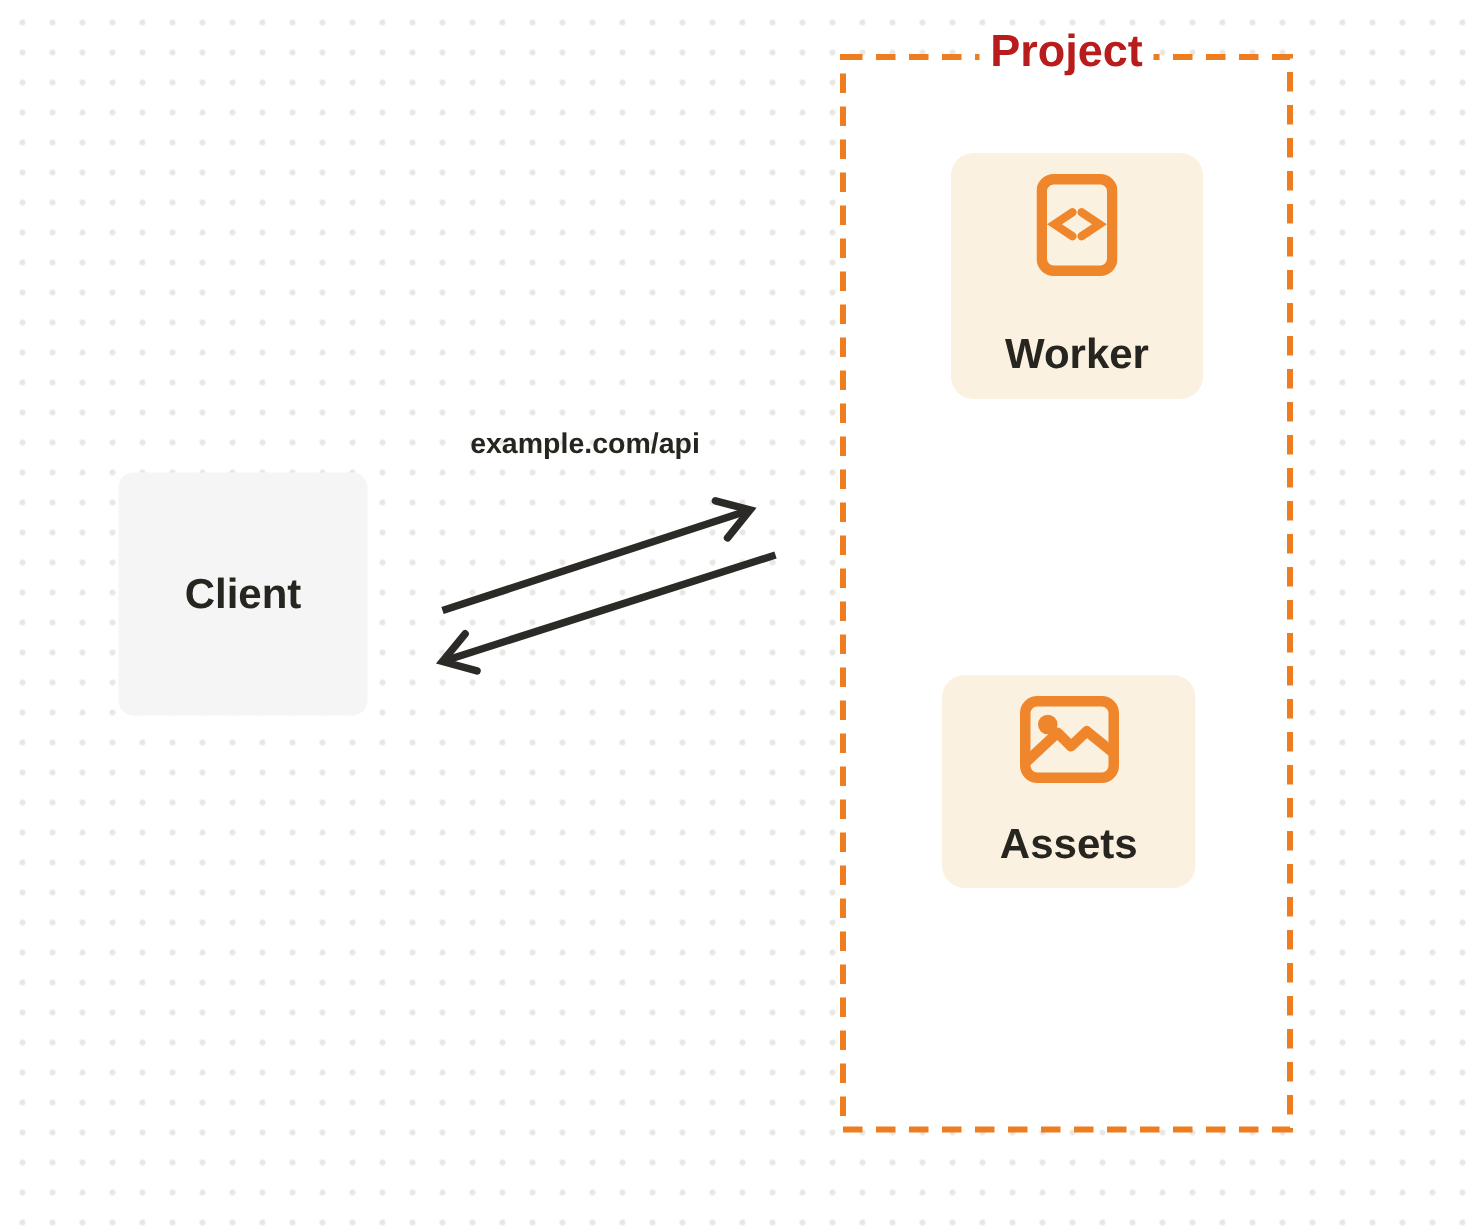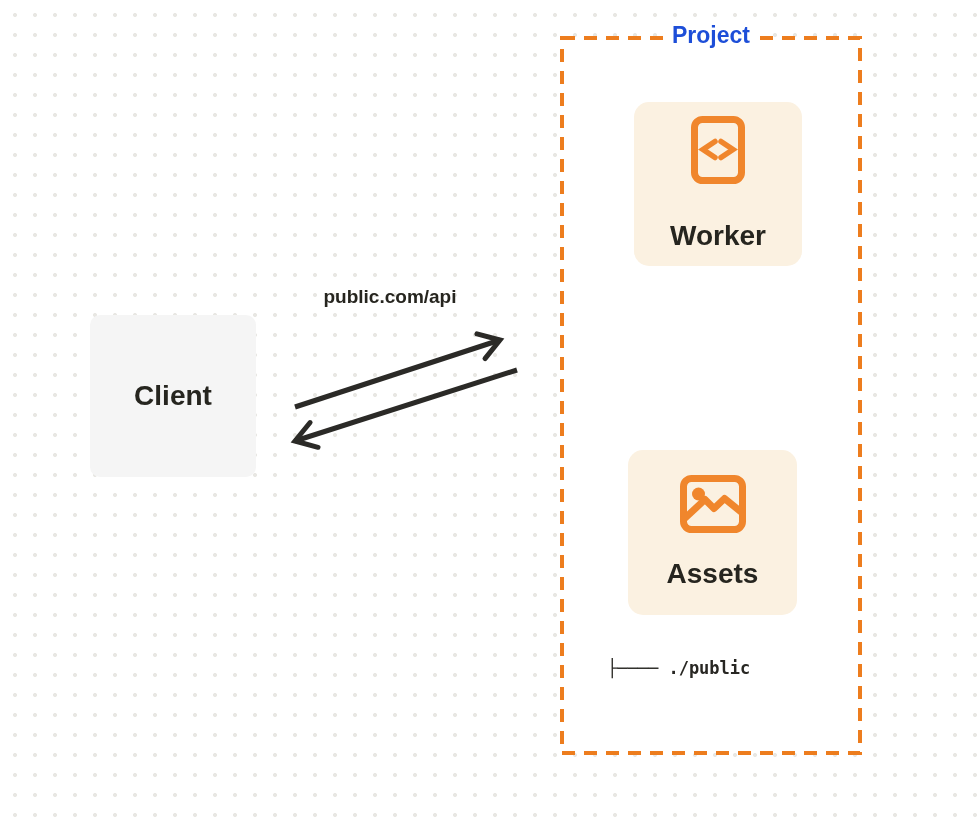--- a/index.html
+++ b/index.html
@@ -10,33 +10,33 @@
     background-size:20px 20px; background-position:5px 5px;
     font-family:"Liberation Sans", sans-serif;
     color:#26251F;
   }
   .layer { position:absolute; left:0; top:0; width:980px; height:818px; }
   .card {
     position:absolute; display:flex; flex-direction:column;
     align-items:center; justify-content:center;
   }
   .card-label { font-weight:bold; font-size:28px; color:#26251F; }
-  .client-card { left:90px; top:315px; width:166px; height:162px;
+  .client-card { left:79px; top:315px; width:166px; height:162px;
     background:#F5F5F5; border-radius:10px; }
   .worker-card { left:634px; top:102px; width:168px; height:164px;
     background:#FBF1E1; border-radius:15px; gap:36px; }
-  .assets-card { left:628px; top:450px; width:169px; height:165px;
+  .assets-card { left:628px; top:450px; width:169px; height:142px;
     background:#FBF1E1; border-radius:15px; gap:25px; }
   .project-label {
     position:absolute; left:562px; top:21px; width:298px;
     text-align:center; line-height:28px;
   }
   .project-label span {
     display:inline-block; background:#FFFFFF; padding:0 7px;
-    font-weight:bold; font-size:23px; color:#1d4ed8;
+    font-weight:bold; font-size:30px; color:#b91c1c;
   }
   .request-label {
     position:absolute; left:300px; top:286px; width:180px;
     text-align:center; font-weight:bold; font-size:19px; line-height:22px;
   }
   .file-tree {
     position:absolute; left:607px; top:616px;
     font-family:"DejaVu Sans Mono", monospace; font-weight:bold;
     font-size:17px; line-height:21px; white-space:pre; color:#282723;
   }
@@ -59,21 +59,21 @@
   </svg>
 
   <div class="project-label">
     <span>Project</span>
   </div>
 
   <div class="card client-card">
     <div class="card-label">Client</div>
   </div>
 
-  <div class="request-label">public.com/api</div>
+  <div class="request-label">example.com/api</div>
 
   <div class="card worker-card">
     <span>
       <svg class="icon-svg" width="54" height="68" viewBox="0 0 54 68">
         <rect x="3.5" y="3.5" width="47" height="61" rx="8" fill="none" stroke="#F0862C" stroke-width="7"></rect>
         <path d="M24,25.5 L12,33.5 L24,41.5" fill="none" stroke="#F0862C" stroke-width="5.5" stroke-linecap="round" stroke-linejoin="miter"></path>
         <path d="M30,25.5 L42,33.5 L30,41.5" fill="none" stroke="#F0862C" stroke-width="5.5" stroke-linecap="round" stroke-linejoin="miter"></path>
       </svg>
     </span>
     <div class="card-label">Worker</div>
@@ -84,17 +84,16 @@
       <svg class="icon-svg" width="66" height="58" viewBox="0 0 66 58">
         <rect x="3.5" y="3.5" width="59" height="51" rx="8" fill="none" stroke="#F0862C" stroke-width="7"></rect>
         <circle cx="18.5" cy="19" r="6.5" fill="#F0862C"></circle>
         <path d="M3,45 L25,24.5 L34,33.5 L44.5,23.5 L63,38.5" fill="none" stroke="#F0862C" stroke-width="7" stroke-linejoin="round"></path>
       </svg>
     </span>
     <div class="card-label">Assets</div>
   </div>
 
   <div class="file-tree">
-    <div>├──── ./public</div>
     
   </div>
 
 </div>
 
 </body></html>

